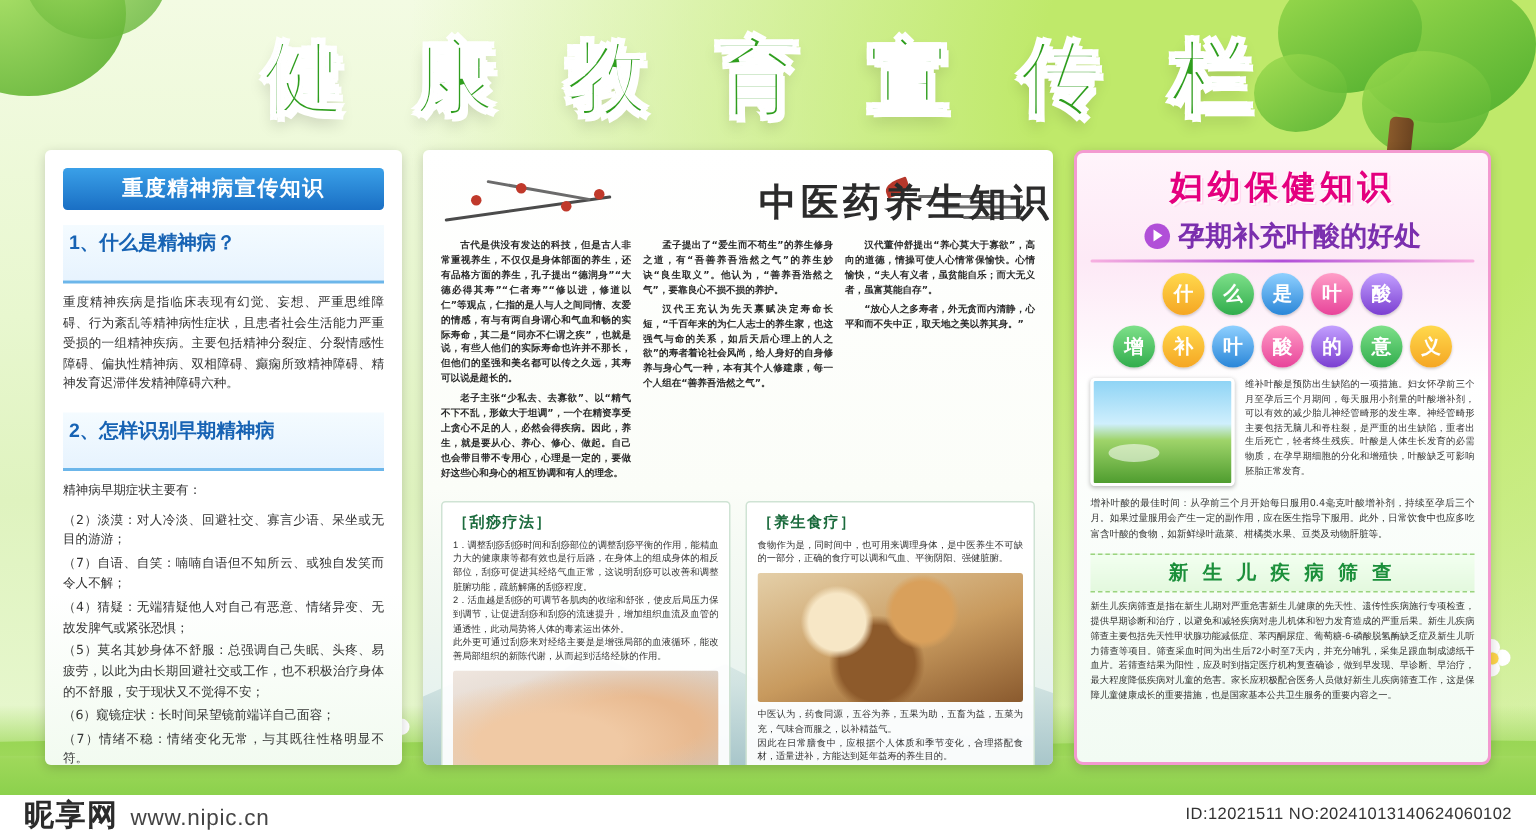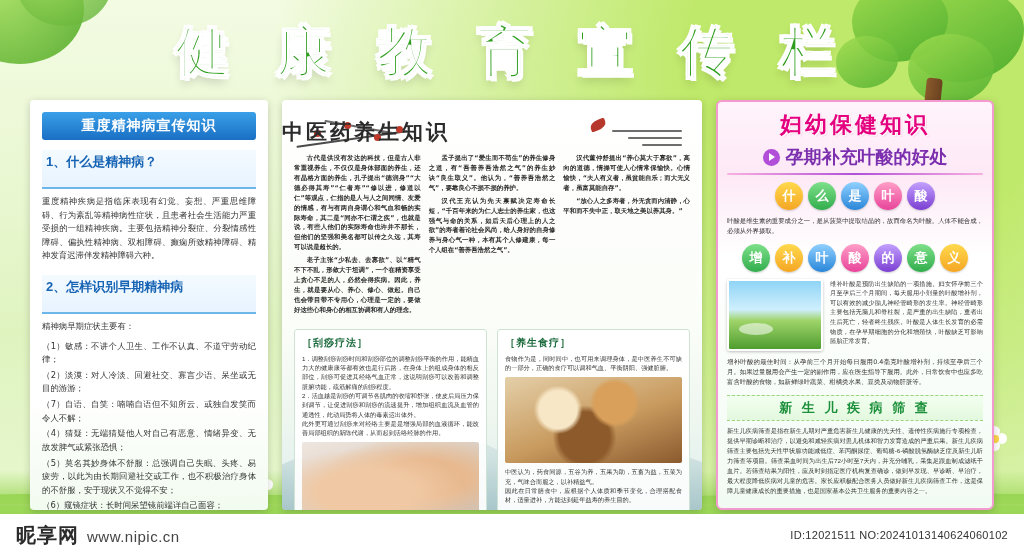--- a/index.html
+++ b/index.html
@@ -78,23 +78,23 @@
   
   #panel-center { left:282px; top:100px; width:420px; height:410px; overflow:hidden;
     background:linear-gradient(180deg,#ffffff 0%,#fbfdf8 55%,#eef6ef 78%,#dfeeef 100%); }
   .ink-mountain {
     position:absolute; left:0; right:0; bottom:0; height:120px;
     background:
       linear-gradient(180deg, rgba(255,255,255,0) 0%, rgba(190,214,214,.55) 55%, rgba(150,185,190,.75) 100%);
     clip-path: polygon(0% 62%, 9% 48%, 17% 60%, 27% 36%, 38% 58%, 48% 44%, 58% 62%, 70% 40%, 80% 58%, 90% 48%, 100% 60%, 100% 100%, 0% 100%);
   }
   .c-title {
-    position:relative; text-align:left; padding-top:18px;
+    position:relative; text-align:right; padding-top:18px;
     font-family:"DejaVu Serif","Liberation Serif",serif;
-    font-size:21px; font-weight:bold; color:#2b2b2b; letter-spacing:3px;
+    font-size:25px; font-weight:bold; color:#2b2b2b; letter-spacing:3px;padding-left:12px;
   }
   .branch { position:absolute; top:12px; left:14px; width:120px; height:46px; }
   .branch .stem { position:absolute; left:0; top:26px; width:112px; height:2px; background:#4b4b4b; transform:rotate(-8deg); border-radius:2px; }
   .branch .stem2 { position:absolute; left:28px; top:14px; width:70px; height:2px; background:#6b6b6b; transform:rotate(10deg); border-radius:2px; }
   .branch .bud { position:absolute; width:7px; height:7px; border-radius:50%; background:#c0392b; }
   .swirl { position:absolute; top:28px; right:16px; width:74px; height:24px; }
   .swirl i { position:absolute; left:0; height:2px; background:#6d6d6d; border-radius:2px; }
   .redleaf { position:absolute; right:96px; top:20px; width:16px; height:10px; background:#b6372b; border-radius:60% 10% 60% 10%; transform:rotate(-20deg); }
 
   .c-cols { position:relative; display:flex; gap:8px; padding:8px 12px 0 12px; }
@@ -156,21 +156,21 @@
   .rp-col { flex:1; font-size:6.2px; line-height:1.55; color:#333; text-align:justify; }
 
   .rp-band {
     margin-top:8px; text-align:center; font-size:13px; font-weight:bold; color:#1b8f3a;
     letter-spacing:3px; border-top:1px dashed #9bd37f; border-bottom:1px dashed #9bd37f; padding:3px 0;
     background:linear-gradient(180deg,#f2fff0,#e3f8de);
   }
   .rp-bottom { font-size:6.2px; line-height:1.6; color:#333; text-align:justify; margin-top:5px; }
 
   
-  .footer { position:absolute; left:0; right:0; bottom:0; height:42px; background:#ffffff;
+  .footer { position:absolute; left:0; right:0; bottom:0; height:26px; background:#ffffff;
     display:flex; align-items:center; justify-content:space-between; padding:0 16px; }
   .brand { display:flex; align-items:baseline; gap:8px; }
   .brand-logo { font-size:20px; font-weight:bold; color:#2b2b2b; letter-spacing:1px; }
   .brand-url { font-size:15px; color:#444; letter-spacing:.5px; }
   .footer-id { font-size:11px; color:#333; letter-spacing:.3px; }
 </style>
 </head>
 <body>
 
 <div class="poster">
@@ -216,21 +216,20 @@
 
   <div class="panel" id="panel-left">
     <div class="lp-title">重度精神病宣传知识</div>
 
     <div class="lp-sub">1、什么是精神病？</div>
     <div class="lp-body">重度精神疾病是指临床表现有幻觉、妄想、严重思维障碍、行为紊乱等精神病性症状，且患者社会生活能力严重受损的一组精神疾病。主要包括精神分裂症、分裂情感性障碍、偏执性精神病、双相障碍、癫痫所致精神障碍、精神发育迟滞伴发精神障碍六种。</div>
 
     <div class="lp-sub" style="margin-top:12px;">2、怎样识别早期精神病</div>
     <div class="lp-body">精神病早期症状主要有：</div>
     <div class="lp-body lp-list">
-      <p>（1）敏感：不讲个人卫生、工作不认真、不道守劳动纪律；</p>
       <p>（2）淡漠：对人冷淡、回避社交、寡言少语、呆坐或无目的游游；</p>
       <p>（7）自语、自笑：喃喃自语但不知所云、或独自发笑而令人不解；</p>
       <p>（4）猜疑：无端猜疑他人对自己有恶意、情绪异变、无故发脾气或紧张恐惧；</p>
       <p>（5）莫名其妙身体不舒服：总强调自己失眠、头疼、易疲劳，以此为由长期回避社交或工作，也不积极治疗身体的不舒服，安于现状又不觉得不安；</p>
       <p>（6）窥镜症状：长时间呆望镜前端详自己面容；</p>
       <p>（7）情绪不稳：情绪变化无常，与其既往性格明显不符。</p>
     </div>
   </div>
 
   <div class="panel" id="panel-center">
@@ -295,21 +294,20 @@
     <div class="rp-underline"></div>
 
     <div class="bubble-row">
       <span class="bubble b1">什</span>
       <span class="bubble b2">么</span>
       <span class="bubble b3">是</span>
       <span class="bubble b4">叶</span>
       <span class="bubble b5">酸</span>
     </div>
 
-    <div class="rp-text">叶酸是维生素的重要成分之一，是从菠菜中提取结晶的，故而命名为叶酸。人体不能合成，必须从外界摄取。</div>
 
     <div class="bubble-row">
       <span class="bubble b2">增</span>
       <span class="bubble b1">补</span>
       <span class="bubble b3">叶</span>
       <span class="bubble b4">酸</span>
       <span class="bubble b5">的</span>
       <span class="bubble b2">意</span>
       <span class="bubble b1">义</span>
     </div>

